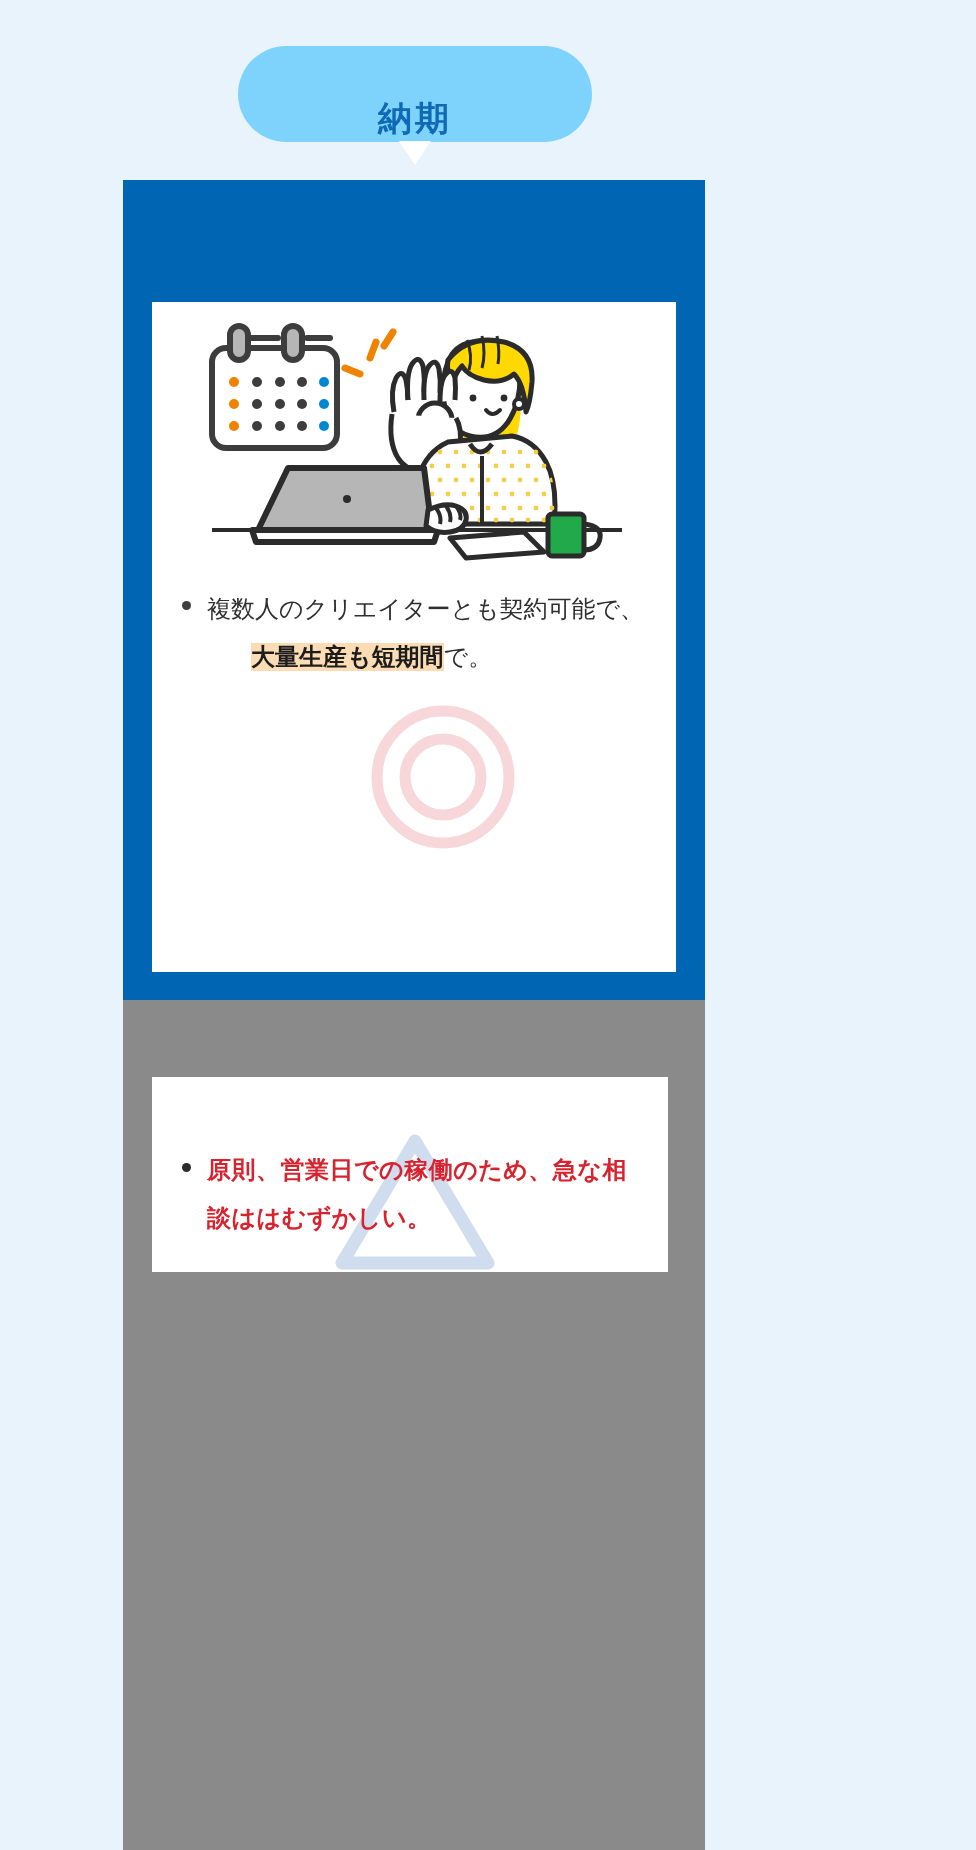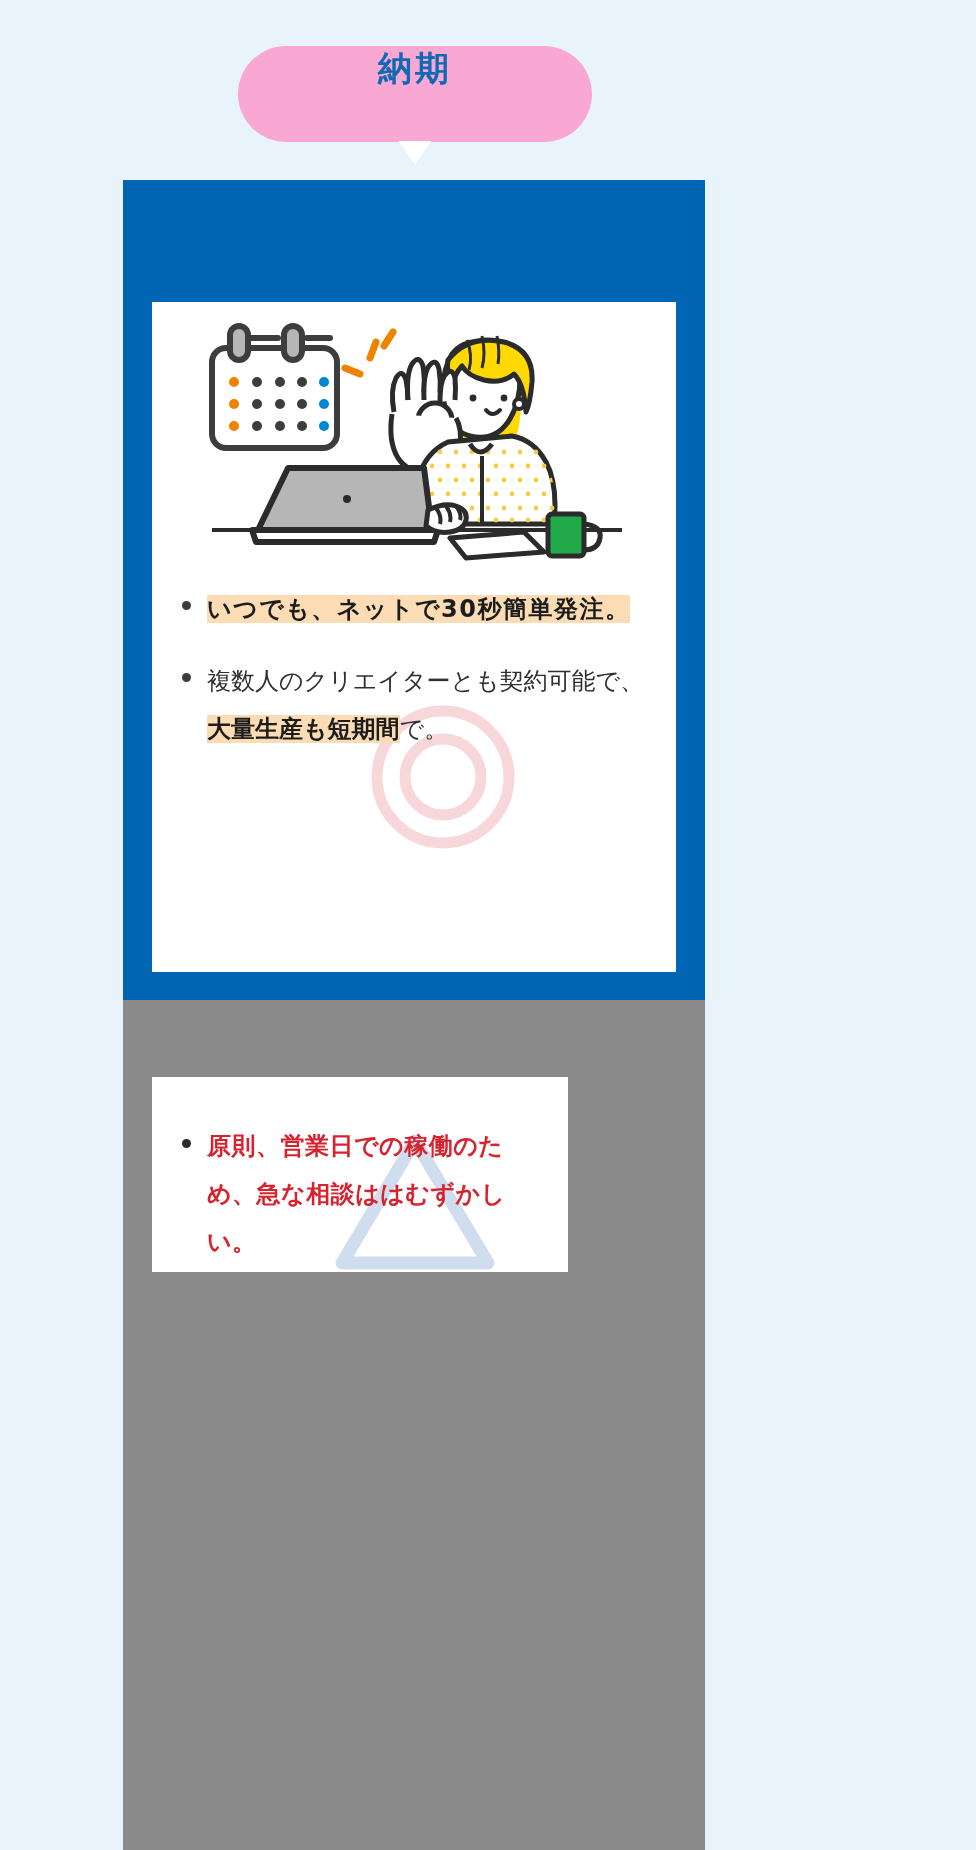--- a/index.html
+++ b/index.html
@@ -12,23 +12,23 @@
 
   .page { position:relative; width:976px; height:1850px; }
 
   
   .title-wrap{
     position:absolute; left:238px; top:46px;
     width:354px; height:96px;
   }
   .title-pill{
     width:100%; height:100%;
-    background:#f9a8d4;
+    background:#7dd3fc;
     border-radius:48px;
-    display:flex; align-items:flex-start; justify-content:center;
+    display:flex; align-items:flex-end; justify-content:center;
   }
   .title-text{
     color:#1069b4;
     font-size:34px;
     font-weight:bold;
     letter-spacing:3px;
   }
   .title-tail{
     position:absolute; left:50%; top:95px;
     transform:translateX(-50%);
@@ -52,21 +52,21 @@
     background:#8a8a8a;
   }
 
   
   .card{
     position:absolute;
     background:#ffffff;
     overflow:hidden;
   }
   .card-main{ left:152px; top:302px; width:524px; height:670px; }
-  .card-con-1{ left:152px; top:1077px; width:416px; height:195px; }
+  .card-con-1{ left:152px; top:1077px; width:516px; height:195px; }
   .card-con-2{ left:152px; top:1347px; width:524px; height:195px; }
 
   
   .illus{
     position:relative;
     width:100%; height:265px;
   }
   .illus svg{ display:block; position:absolute; left:0; top:0; }
 
   
@@ -104,20 +104,21 @@
   .hl{
     background:#fbdcb4;
     font-weight:bold;
     color:#1c1c1c;
     letter-spacing:1.5px;
   }
   .hl2{
     background:#fbdcb4;
     font-weight:bold;
     color:#1c1c1c;
+    margin-left:44px;
   }
 
   
   .con-bullets{
     position:absolute;
     left:0; top:0;
     width:100%; height:100%;
     padding:38px 26px 0 26px;
     display:flex; align-items:center;
   }
@@ -303,26 +304,20 @@
       </svg>
     </div>
 
     <svg class="wm" style="left:216px; top:400px;" width="150" height="150" viewBox="0 0 150 150">
       <circle cx="75" cy="75" r="66" fill="none" stroke="#f7d7d9" stroke-width="11"></circle>
       <circle cx="75" cy="75" r="38" fill="none" stroke="#f7d7d9" stroke-width="11"></circle>
     </svg>
 
     <div class="bullets">
 
-      <div class="bullet">
-        <span class="dot"></span>
-        <div class="btext">
-          <span class="hl">いつでも、ネットで30秒簡単発注。</span>
-        </div>
-      </div>
 
 
       <div class="bullet">
         <span class="dot"></span>
         <div class="btext"><span>複数人のクリエイターとも契約可能で、</span><span class="hl2">大量生産も短期間</span><span>で。</span></div>
       </div>
 
     </div>
   </div>
 

